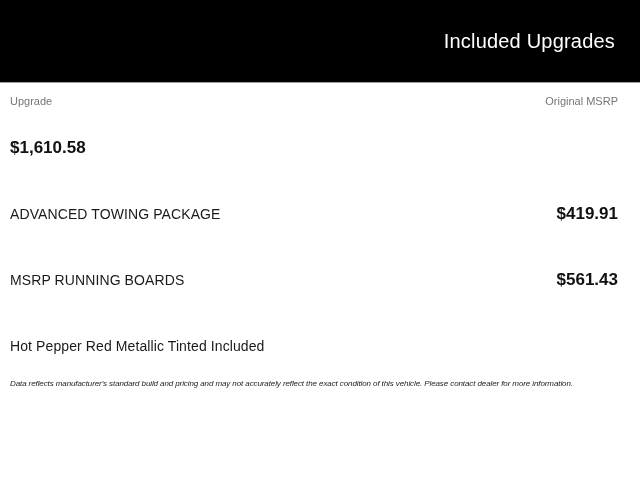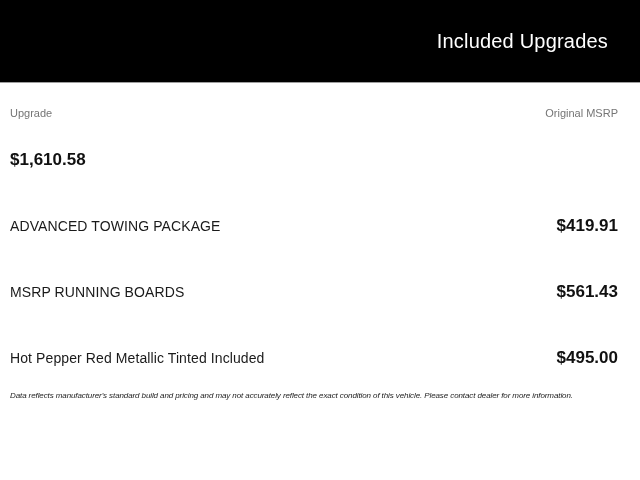--- a/index.html
+++ b/index.html
@@ -24,38 +24,38 @@
     font-family: "Liberation Sans", sans-serif;
     overflow: hidden;
   }
   .topbar {
     height: 83px;
     background: var(--header-bg);
     border-bottom: 1px solid var(--divider);
     display: flex;
     align-items: center;
     justify-content: flex-end;
-    padding-right: 32px;
+    padding-right: 25px;
   }
   .topbar h1 {
     margin: 0;
     color: var(--header-text);
     font-size: 20px;
     font-weight: 400;
     letter-spacing: 0.2px;
   }
   .content {
     padding: 0 22px 0 10px;
   }
   .col-headers {
     display: flex;
     justify-content: space-between;
     align-items: center;
     height: 28px;
-    margin-top: 16px;
+    margin-top: 4px;
     color: var(--column-header-text);
     font-size: 11px;
     font-weight: 400;
   }
   .row {
     display: flex;
     justify-content: space-between;
     align-items: center;
     height: 66px;
   }
@@ -105,20 +105,19 @@
         <span class="upgrade-price">$419.91</span>
       </div>
 
       <div class="row">
         <span class="upgrade-name">MSRP RUNNING BOARDS</span>
         <span class="upgrade-price">$561.43</span>
       </div>
 
       <div class="row">
         <span class="upgrade-name">Hot Pepper Red Metallic Tinted Included</span>
-        <span class="upgrade-price">$495.00</span>
       </div>
     </div>
 
     <p class="disclaimer">Data reflects manufacturer's standard build and pricing and may not accurately reflect the exact condition of this vehicle. Please contact dealer for more information.</p>
 
   </main>
 </div>
 
 </body></html>

